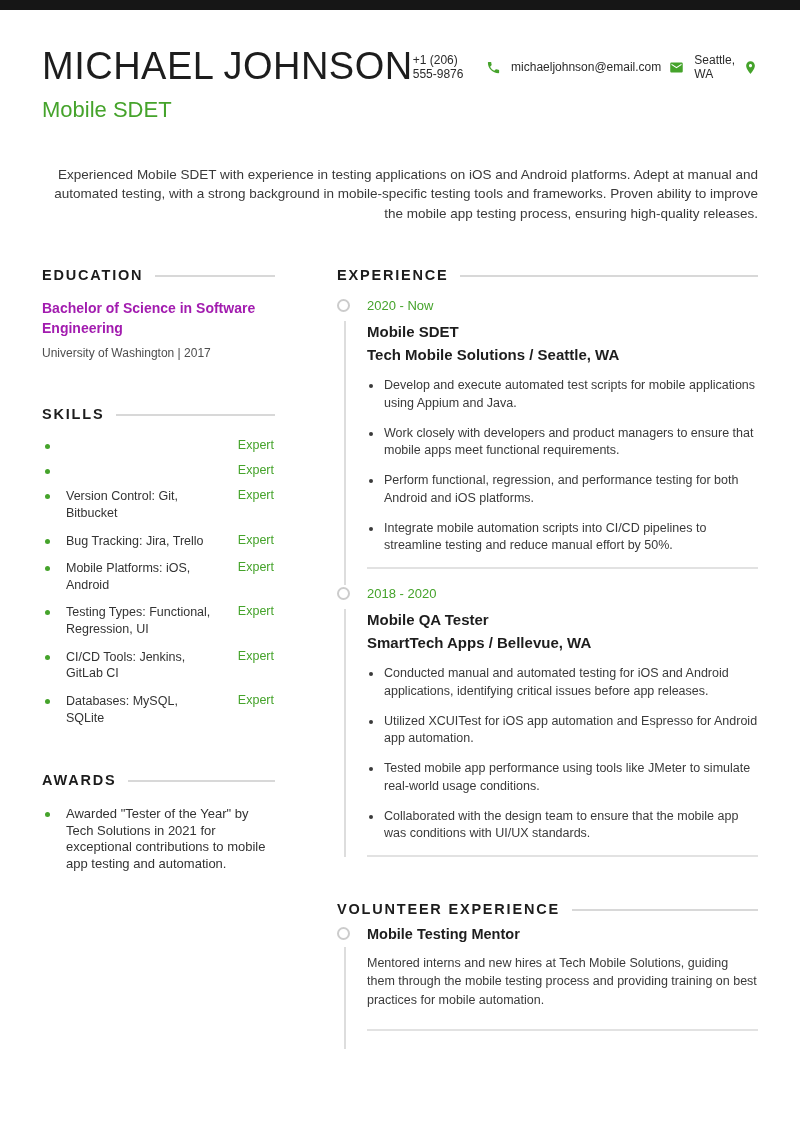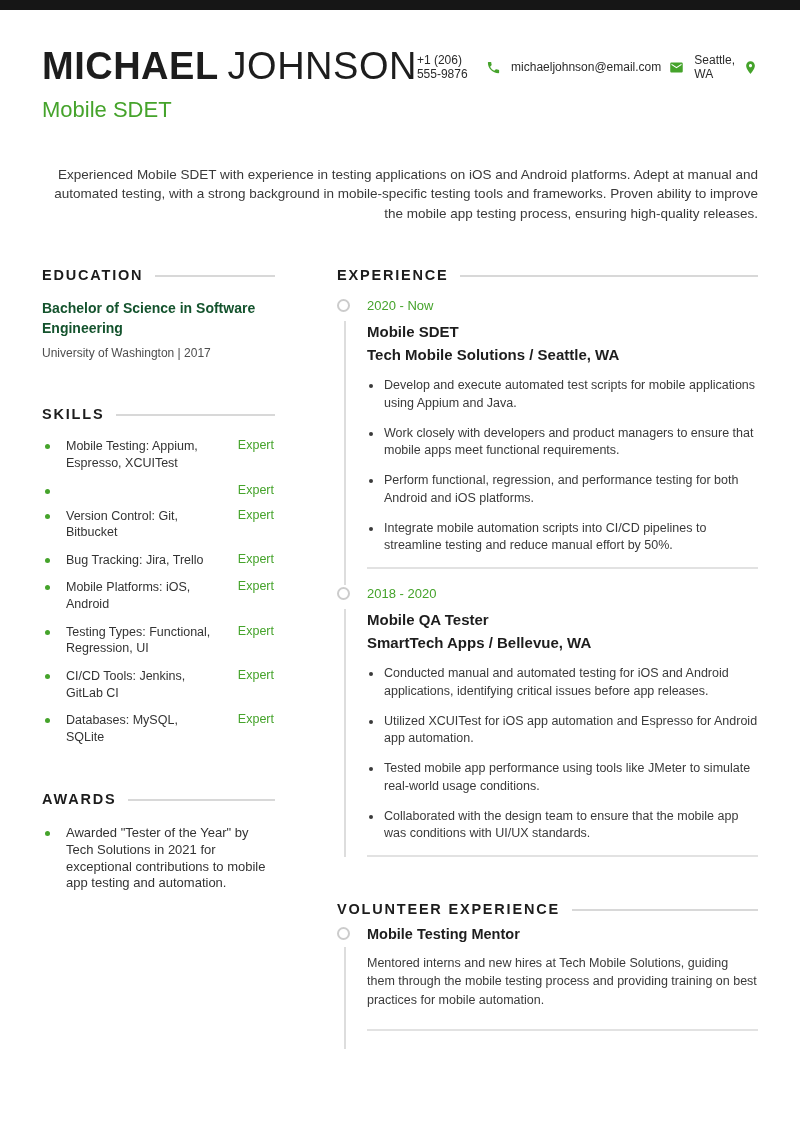--- a/index.html
+++ b/index.html
@@ -8,21 +8,21 @@
     width:800px; height:1131px;
     font-family:"Liberation Sans", sans-serif;
     color:#3b3b3b; position:relative; overflow:hidden;
   }
   .top-bar { width:100%; height:10px; background:#161616; }
   .page { padding:0 42px; }
 
   
   .header { display:flex; justify-content:space-between; align-items:flex-start; padding-top:36px; }
   .name-line { font-size:38px; letter-spacing:.5px; color:#1d1d1d; line-height:1.1; white-space:nowrap; }
-  .name-first { font-weight:700; }
+  .name-first { font-weight:400; }
   .name-last { font-weight:400; margin-left:9px; }
   .job-title { margin-top:9px; font-size:22px; font-weight:500; color:var(--accent); }
   .contacts { display:flex; flex-direction:row; gap:10px; padding-top:7px; }
   .contact-row { display:flex; align-items:center; justify-content:flex-end; gap:8px; font-size:12px; color:#2a2a2a; }
   .cicon { width:15px; height:15px; flex:0 0 auto; }
   .cicon svg { width:15px; height:15px; fill:var(--accent); display:block; }
 
   
   .sec-head { display:flex; align-items:center; gap:12px; }
   .sec-head .sec-title { font-size:14.5px; font-weight:700; letter-spacing:1.8px; color:#1c1c1c; white-space:nowrap; }
@@ -31,21 +31,21 @@
   
   .summary { margin-top:42px; }
   .summary p { margin-top:15px; font-size:13.5px; line-height:1.44; color:#3a3a3a;text-align:right; }
 
   
   .columns { display:flex; margin-top:44px; gap:62px; }
   .col-left { width:233px; flex:0 0 233px; }
   .col-right { flex:1; min-width:0; }
 
   
-  .edu-degree { margin-top:16px; font-size:14px; font-weight:700; color:#14532d; line-height:1.4; max-width:218px; }
+  .edu-degree { margin-top:16px; font-size:14px; font-weight:700; color:#a21caf; line-height:1.4; max-width:218px; }
   .edu-school { margin-top:8px; font-size:12px; color:#4e4e4e; }
 
   .skills-sec { margin-top:46px; }
   .skill-list { margin-top:16px; display:flex; flex-direction:column; gap:11px; }
   .skill-row { display:flex; align-items:flex-start; }
   .gdot { width:5px; height:5px; border-radius:50%; background:var(--accent); margin:6px 16px 0 3px; flex:0 0 auto; }
   .skill-name { width:152px; font-size:12.5px; line-height:1.33; color:#333; }
   .skill-level { margin-left:auto; font-size:12.5px; font-weight:500; color:var(--accent); padding-right:1px; }
 
   .awards-sec { margin-top:46px; }
@@ -132,21 +132,20 @@
       </div>
 
       <div class="skills-sec">
         <div class="sec-head">
           <span class="sec-title">SKILLS</span>
           <span class="rule"></span>
         </div>
         <div class="skill-list">
           <div class="skill-row">
               <span class="gdot"></span>
-              <span class="skill-name">Mobile Testing: Appium, Espresso, XCUITest</span>
               <span class="skill-level">Expert</span>
             </div>
           <div class="skill-row">
               <span class="gdot"></span>
               <span class="skill-level">Expert</span>
             </div>
           <div class="skill-row">
               <span class="gdot"></span>
               <span class="skill-name">Version Control: Git, Bitbucket</span>
               <span class="skill-level">Expert</span>

